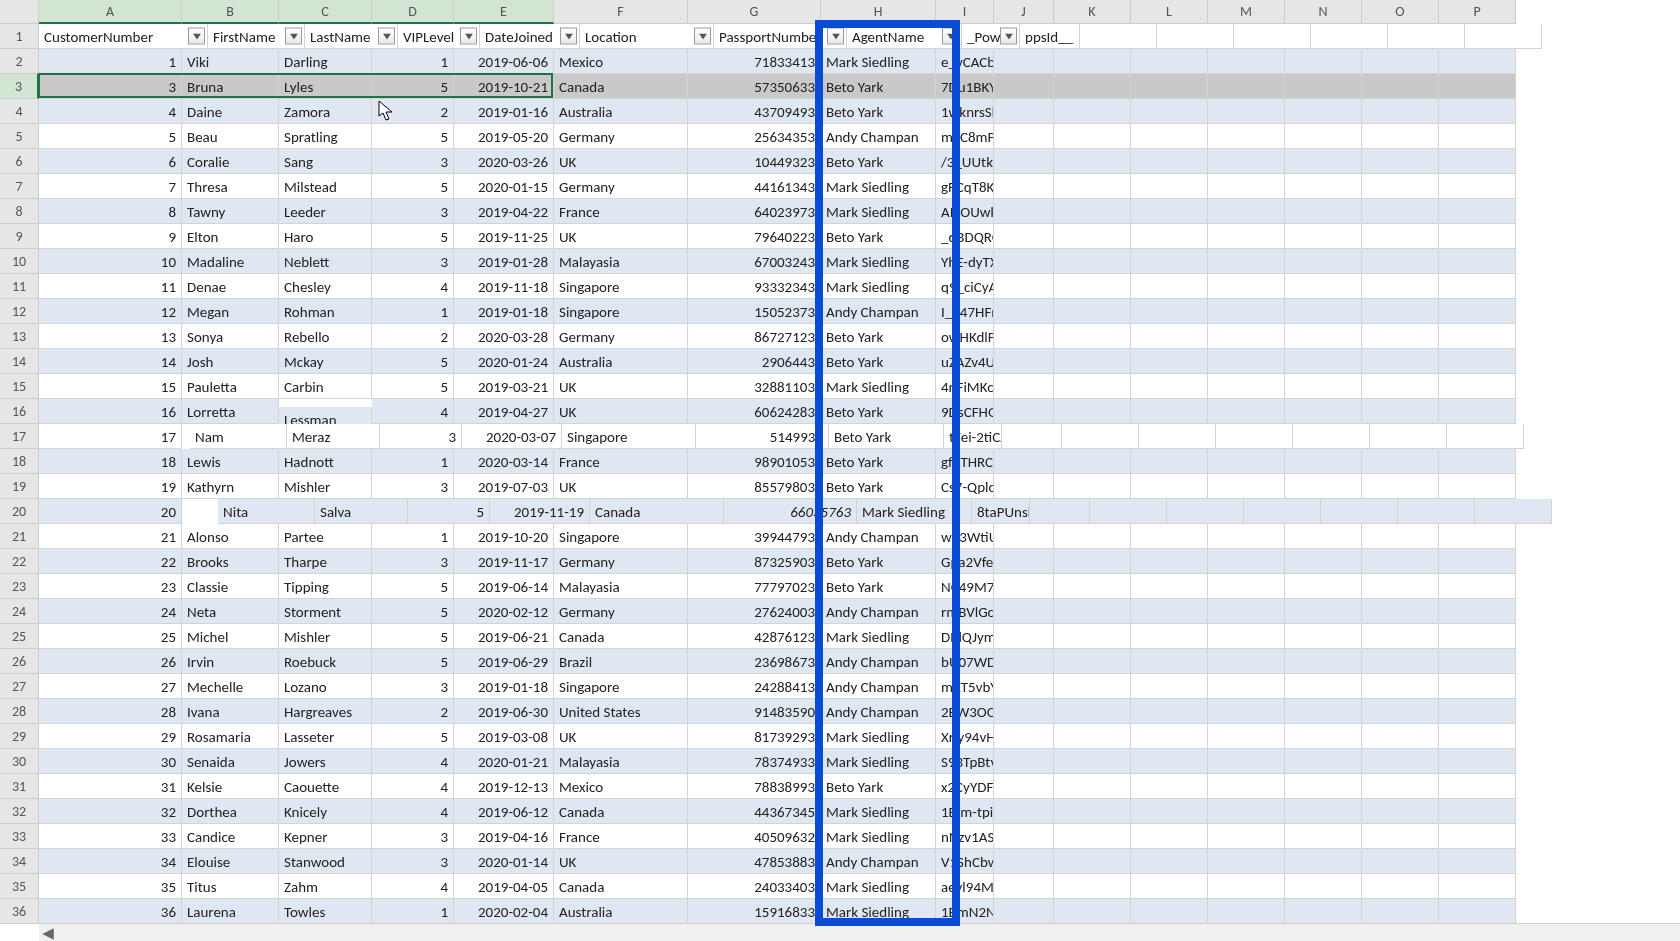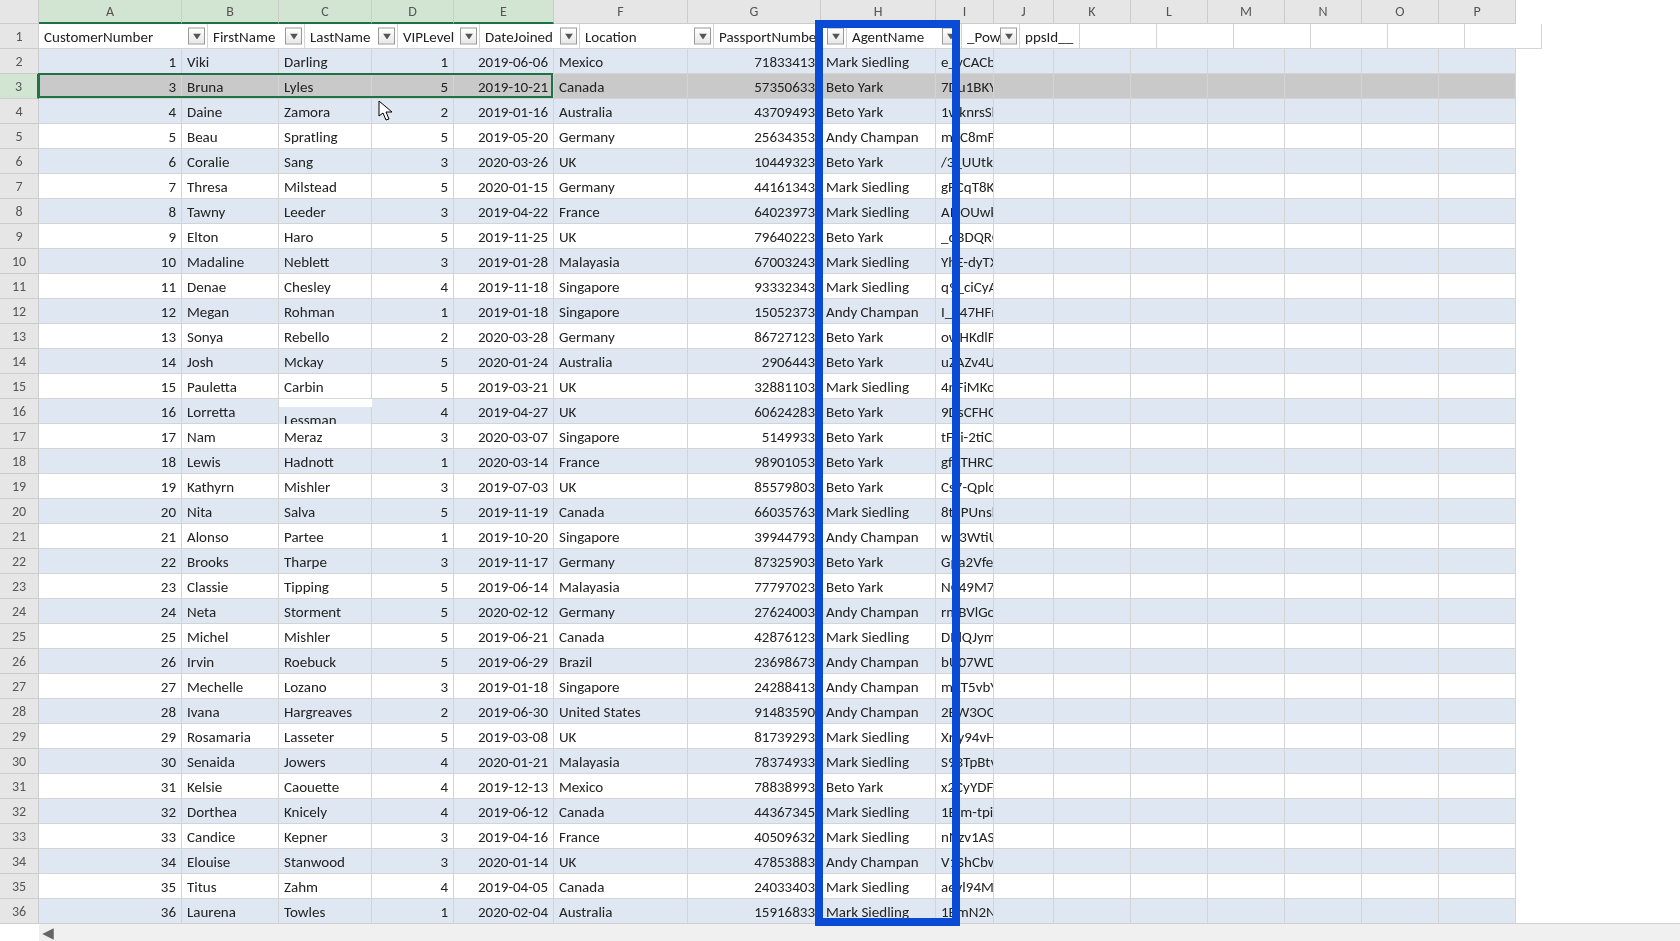--- a/index.html
+++ b/index.html
@@ -561,21 +561,21 @@
         <div class="cell" style="width: 60px;"></div>
         <div class="cell" style="width: 77px;"></div>
         <div class="cell" style="width: 77px;"></div>
         <div class="cell" style="width: 77px;"></div>
         <div class="cell" style="width: 77px;"></div>
         <div class="cell" style="width: 77px;"></div>
         <div class="cell" style="width: 77px;"></div>
       </div>
       <div class="row odd">
         <div class="cell right" style="width: 143px;">17</div>
-        <div class="cell" style="width: 97px;">Nam</div>
+        <div class="cell" style="width: 97px; margin-left: 8px;">Nam</div>
         <div class="cell" style="width: 93px;">Meraz</div>
         <div class="cell right" style="width: 82px;">3</div>
         <div class="cell right" style="width: 100px; text-align: center;">2020-03-07</div>
         <div class="cell" style="width: 134px;">Singapore</div>
         <div class="cell right" style="width: 133px;">5149933</div>
         <div class="cell" style="width: 115px;">Beto Yark</div>
         <div class="cell" style="width: 58px;">tFei-2tiCA</div>
         <div class="cell" style="width: 60px;"></div>
         <div class="cell" style="width: 77px;"></div>
         <div class="cell" style="width: 77px;"></div>
@@ -615,26 +615,26 @@
         <div class="cell" style="width: 60px;"></div>
         <div class="cell" style="width: 77px;"></div>
         <div class="cell" style="width: 77px;"></div>
         <div class="cell" style="width: 77px;"></div>
         <div class="cell" style="width: 77px;"></div>
         <div class="cell" style="width: 77px;"></div>
         <div class="cell" style="width: 77px;"></div>
       </div>
       <div class="row even">
         <div class="cell right" style="width: 143px;">20</div>
-        <div class="cell" style="width: 97px;">Nita</div>
+        <div class="cell" style="width: 97px; margin-left: 36px;">Nita</div>
         <div class="cell" style="width: 93px;">Salva</div>
         <div class="cell right" style="width: 82px;">5</div>
         <div class="cell right" style="width: 100px;">2019-11-19</div>
         <div class="cell" style="width: 134px;">Canada</div>
-        <div class="cell right" style="width: 133px;">66035763</div>
+        <div class="cell right" style="width: 133px; font-style: italic;">66035763</div>
         <div class="cell" style="width: 115px;">Mark Siedling</div>
         <div class="cell" style="width: 58px;">8taPUnshr8</div>
         <div class="cell" style="width: 60px;"></div>
         <div class="cell" style="width: 77px;"></div>
         <div class="cell" style="width: 77px;"></div>
         <div class="cell" style="width: 77px;"></div>
         <div class="cell" style="width: 77px;"></div>
         <div class="cell" style="width: 77px;"></div>
         <div class="cell" style="width: 77px;"></div>
       </div>

